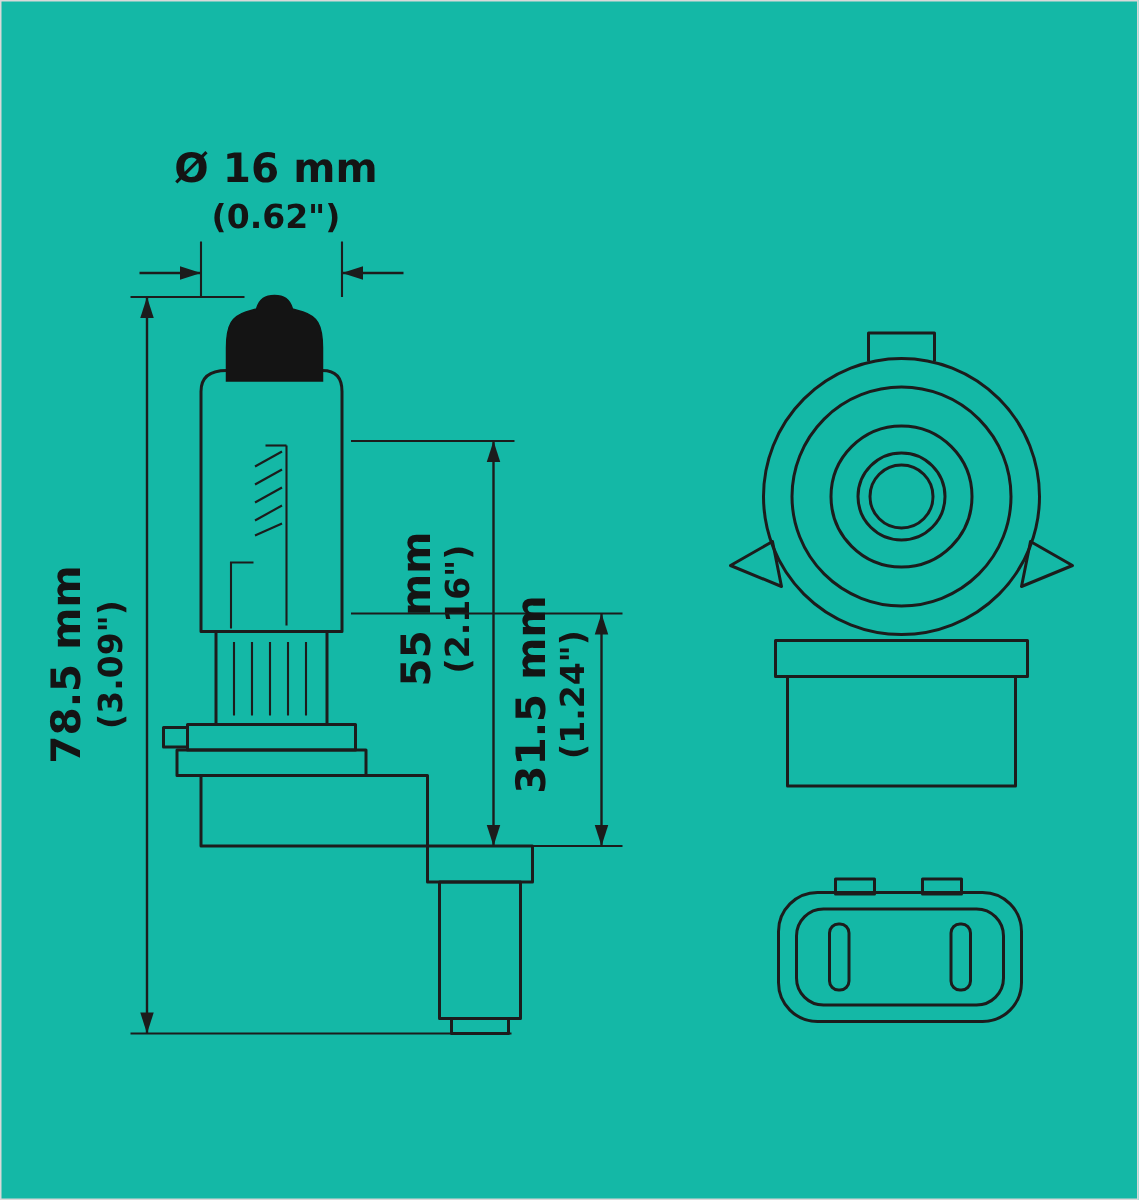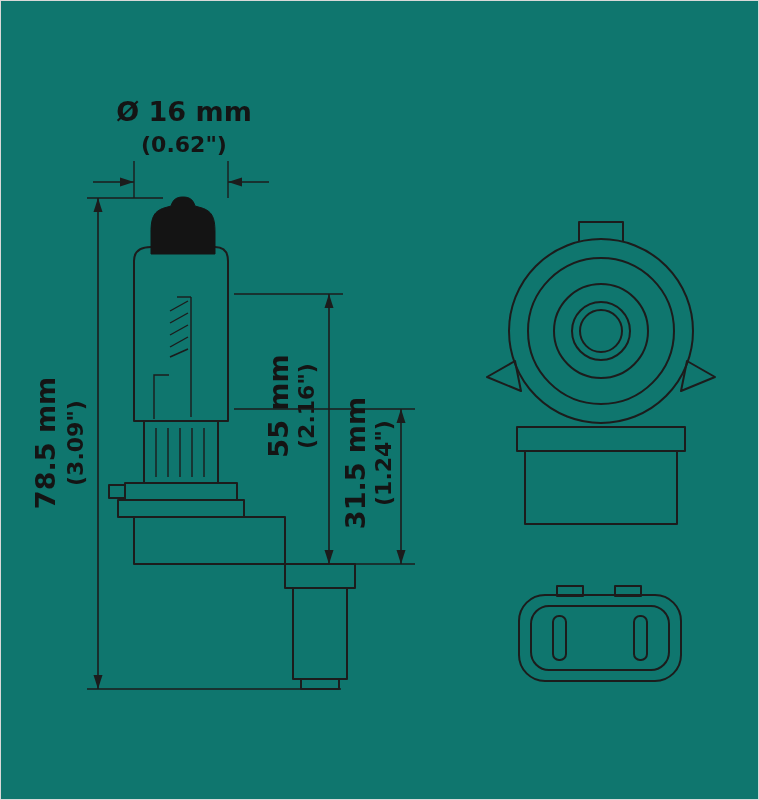--- a/index.html
+++ b/index.html
@@ -6,21 +6,21 @@
     margin: 0;
     padding: 0;
     background: #ffffff;
     font-family: "DejaVu Sans", "Liberation Sans", sans-serif;
   }
   .canvas {
     position: relative;
     width: 757px;
     height: 798px;
     border: 1px solid #d9d9d9;
-    background: #0f766e;
+    background: #14b8a6;
     overflow: hidden;
   }
   svg { display: block; }
   .outline   { fill: none; stroke: #1c1c1c; stroke-width: 2; stroke-linejoin: round; }
   .thin      { fill: none; stroke: #1c1c1c; stroke-width: 1.4; }
   .dimline   { fill: none; stroke: #1c1c1c; stroke-width: 1.6; }
   .arrow     { fill: #1c1c1c; stroke: none; }
   .blackfill { fill: #141414; stroke: #141414; stroke-width: 1; }
   .dim-metric   { font-family: "DejaVu Sans", sans-serif; font-weight: bold; font-size: 27px; fill: #141414; }
   .dim-imperial { font-family: "DejaVu Sans", sans-serif; font-weight: bold; font-size: 22px; fill: #141414; }

